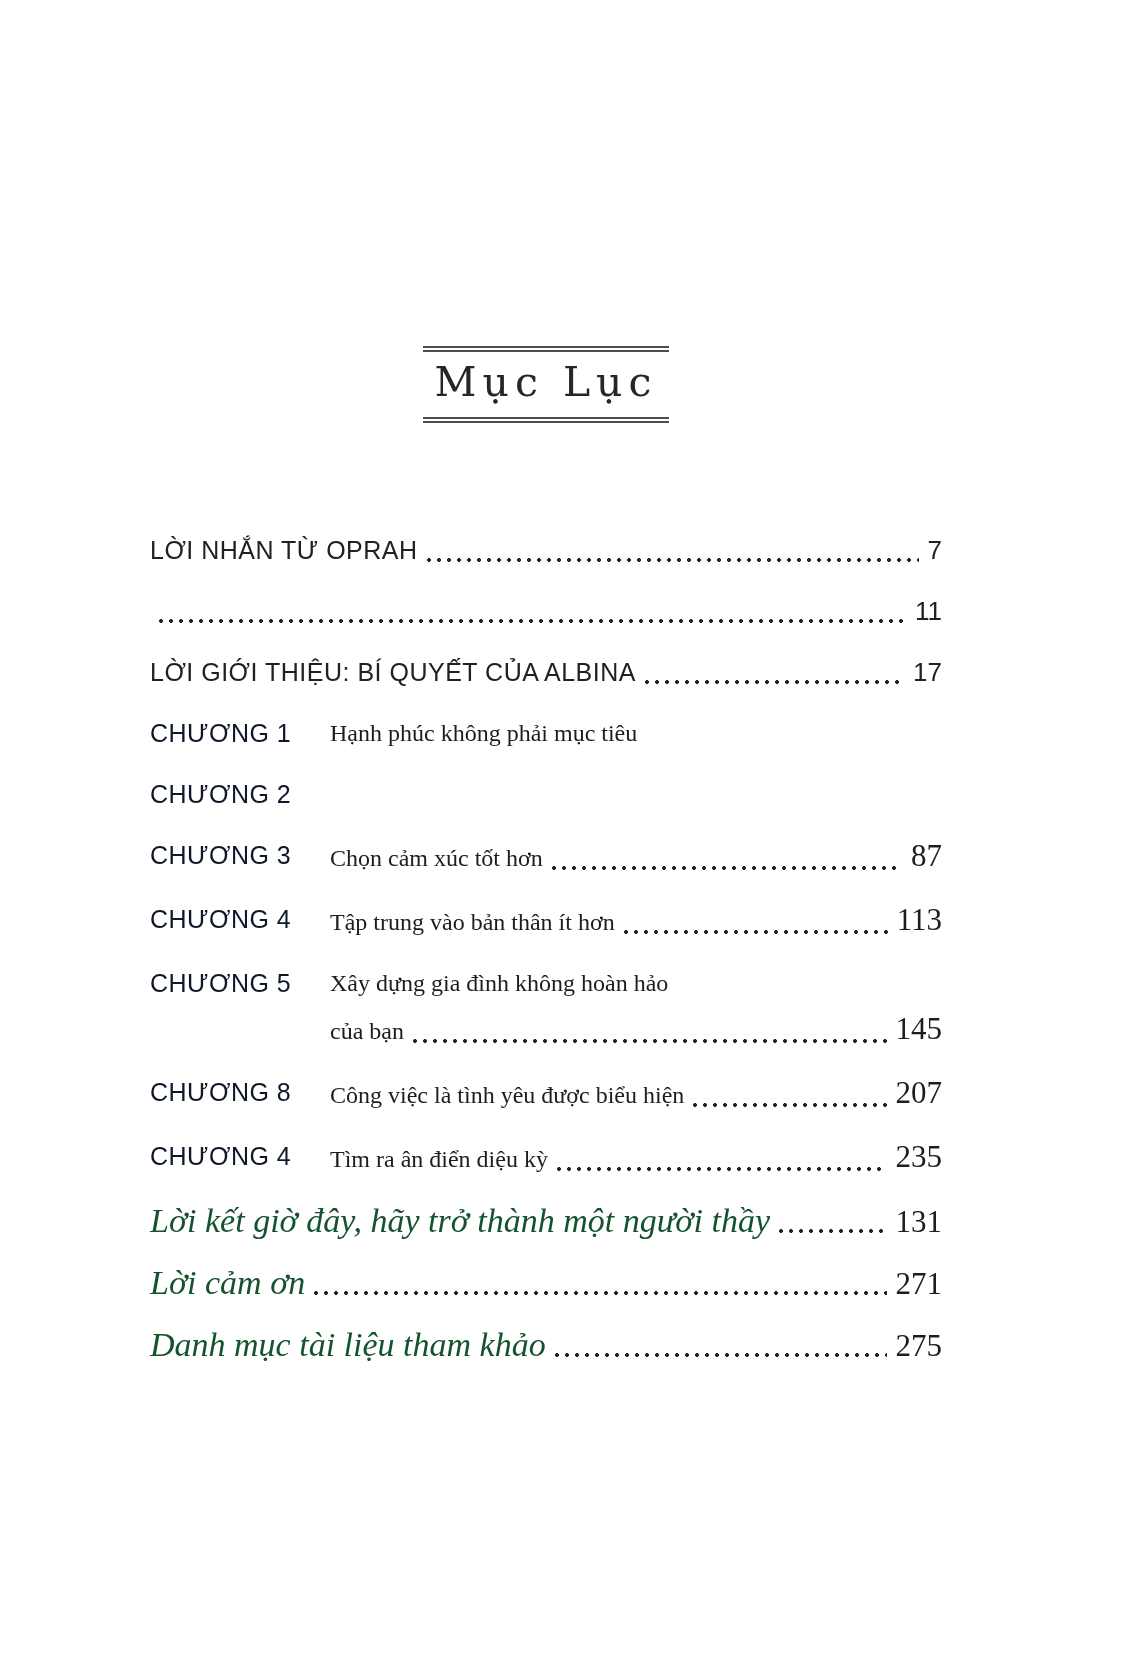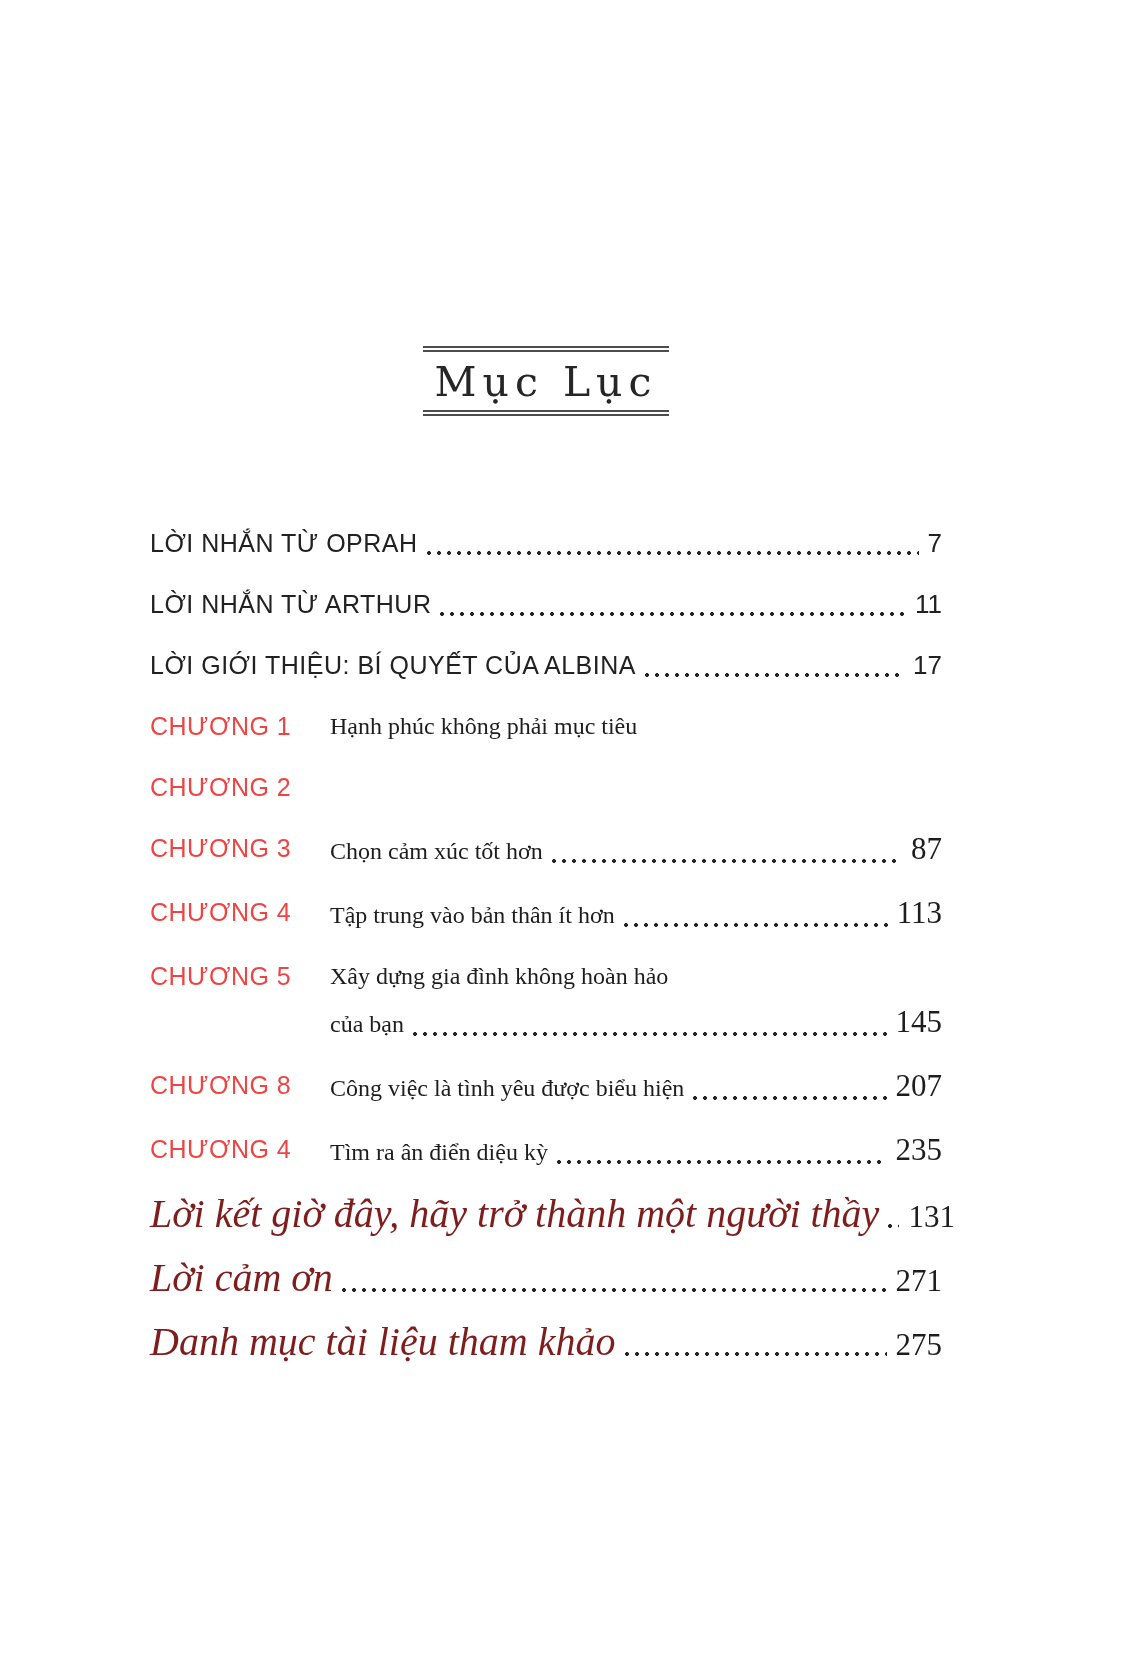--- a/index.html
+++ b/index.html
@@ -16,21 +16,21 @@
     width: 1126px;
     height: 1662px;
     padding: 0 184px 0 150px;
   }
   
   .title-block {
     display: table;
     margin: 346px auto 0 auto;
     border-top: 6px double #4d4d4d;
     border-bottom: 6px double #4d4d4d;
-    padding: 9px 12px 7px 12px;
+    padding: 9px 12px 14px 12px;
   }
   .title-block h1 {
     margin: 0;
     font-family: "DejaVu Serif", serif;
     font-weight: normal;
     font-size: 41px;
     line-height: 42px;
     letter-spacing: 6px;
     color: #262626;
     white-space: nowrap;
@@ -38,41 +38,41 @@
   
   .toc { margin-top: 105px; }
   .row { display: flex; margin-bottom: 16px; }
   .row .label {
     flex: none;
     width: 180px;
     font-family: "Liberation Sans", sans-serif;
     font-size: 25px;
     line-height: 45px;
     letter-spacing: 0.5px;
-    color: #ef4444;
+    color: #0f172a;
   }
   .row .content { flex: 1; min-width: 0; }
   .line { display: flex; align-items: baseline; line-height: 45px; }
   .txt { flex: none; white-space: nowrap; }
   .front .txt {
     font-family: "Liberation Sans", sans-serif;
     font-size: 25px;
     letter-spacing: 0.5px;
     color: #212121;
   }
   .chapter .txt {
     font-family: "Liberation Serif", serif;
     font-size: 24px;
     color: #1d1d1d;
   }
   .back .txt {
     font-family: "Liberation Serif", serif;
     font-style: italic;
-    font-size: 40px;
-    color: #7f1d1d;
+    font-size: 34px;
+    color: #14532d;
   }
   
   .leader {
     flex: 1;
     min-width: 14px;
     align-self: stretch;
     margin: 0 9px 0 6px;
     background-image: radial-gradient(circle, #242424 1.7px, rgba(0,0,0,0) 2.2px);
     background-size: 10px 6px;
     background-repeat: repeat-x;
@@ -103,21 +103,20 @@
           <div class="line">
             <span class="txt">LỜI NHẮN TỪ OPRAH</span>
             <span class="leader"></span>
             <span class="pagenum">7</span>
           </div>
         </div>
       </div>
       <div class="row front">
         <div class="content">
           <div class="line">
-            <span class="txt">LỜI NHẮN TỪ ARTHUR</span>
             <span class="leader"></span>
             <span class="pagenum">11</span>
           </div>
         </div>
       </div>
       <div class="row front">
         <div class="content">
           <div class="line">
             <span class="txt">LỜI GIỚI THIỆU: BÍ QUYẾT CỦA ALBINA</span>
             <span class="leader"></span>

